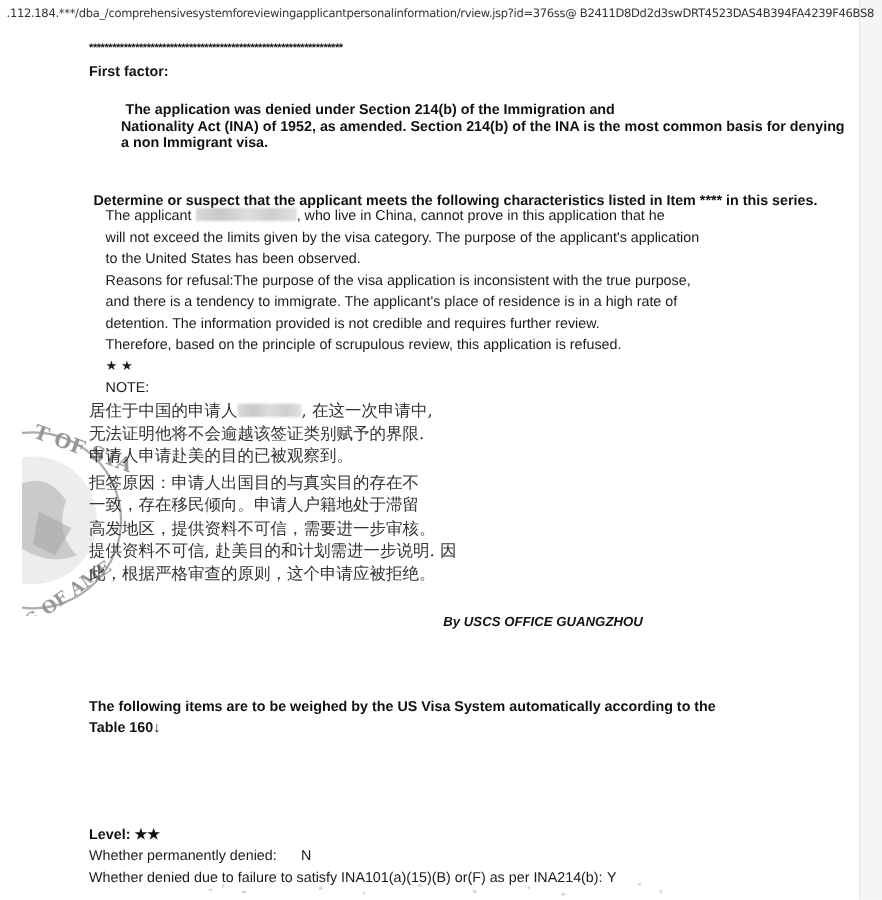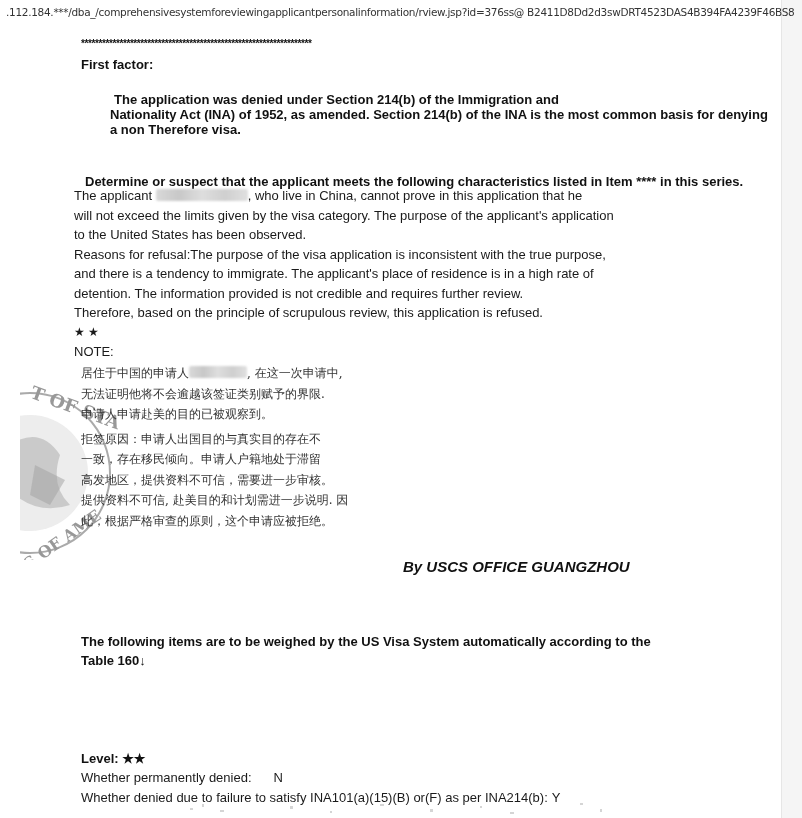--- a/index.html
+++ b/index.html
@@ -15,57 +15,57 @@
   .url {
     position: absolute; left: 6px; top: 6px; font-size: 10.5px; color: #333;
     font-family: "DejaVu Sans", sans-serif; letter-spacing: -0.3px; white-space: nowrap; text-align: right;
   }
   .abs { position: absolute; white-space: nowrap; }
   .stars-line { left: 81px; top: 38px; font-size: 10px; font-weight: bold; letter-spacing: -0.4px; }
   .first-factor { left: 81px; top: 57px; font-size: 13px; font-weight: bold; }
   .denial { left: 90px; top: 92px; font-size: 13px; font-weight: bold; line-height: 15px; margin-left: 20px; }
   .denial div:first-child { padding-left: 4px; }
   .determine { left: 85px; top: 174px; font-size: 13px; font-weight: bold; }
-  .para { left: 74px; font-size: 13px; line-height: 19.5px; color: #1a1a1a; }
+  .para { left: 96px; font-size: 13px; line-height: 19.5px; color: #1a1a1a; }
   .blur {
     display: inline-block; width: 92px; height: 12px; vertical-align: -1px;
     background: linear-gradient(90deg,#d9d9d9,#c8c8c8,#dedede,#cfcfcf,#e0e0e0);
     filter: blur(1.2px); border-radius: 2px;
   }
   .blur.cn { width: 58px; }
   .cn-text {
-    left: 81px; font-family: "DejaVu Serif", serif; font-size: 12px; color: #333;
+    left: 81px; font-family: "DejaVu Serif", serif; font-size: 15px; color: #333;
     line-height: 20.5px;
   }
   .seal {
     position: absolute; left: 20px; top: 385px; width: 100px; height: 175px;
     overflow: hidden; opacity: 0.55;
   }
-  .byline { left: 403px; top: 558px; font-size: 15px; font-weight: bold; font-style: italic; }
+  .byline { left: 403px; top: 558px; font-size: 12px; font-weight: bold; font-style: italic; }
   .weighed { left: 81px; top: 632px; font-size: 13px; font-weight: bold; line-height: 19px; }
   .level { left: 81px; top: 751px; font-size: 13px; font-weight: bold; }
   .field { left: 81px; font-size: 13px; color: #1a1a1a; }
   .field .val { display: inline-block; margin-left: 4px; }
   .noise { position: absolute; top: 800px; left: 180px; width: 440px; height: 18px; opacity: 0.35; }
 </style>
 </head>
 <body>
 
 <div class="right-strip"></div>
 
 <div class="url">.112.184.***/dba_/comprehensivesystemforeviewingapplicantpersonalinformation/rview.jsp?id=376ss@ B2411D8Dd2d3swDRT4523DAS4B394FA4239F46BS8</div>
 
 <div class="abs stars-line">******************************************************************</div>
 
 <div class="abs first-factor">First factor:</div>
 
 <div class="abs denial">
   <div>The application was denied under Section 214(b) of the Immigration and</div>
   <div>Nationality Act (INA) of 1952, as amended. Section 214(b) of the INA is the most common basis for denying</div>
-  <div>a non Therefore visa.</div>
+  <div>a non Immigrant visa.</div>
 </div>
 
 <div class="abs determine">Determine or suspect that the applicant meets the following characteristics listed in Item **** in this series.</div>
 
 <div class="abs para" style="top:186px;">
   <div><span>The applicant </span><span class="blur"></span><span>, who live in China, cannot prove in this application that  he</span></div>
   <div>will not exceed the limits given by the visa category. The purpose of the applicant's application</div>
   <div>to the United States has been observed.</div>
   <div>Reasons for refusal:The purpose of the visa application is inconsistent with the true purpose,</div>
   <div>and there is a tendency to immigrate. The applicant's place of residence is in a high rate of</div>

